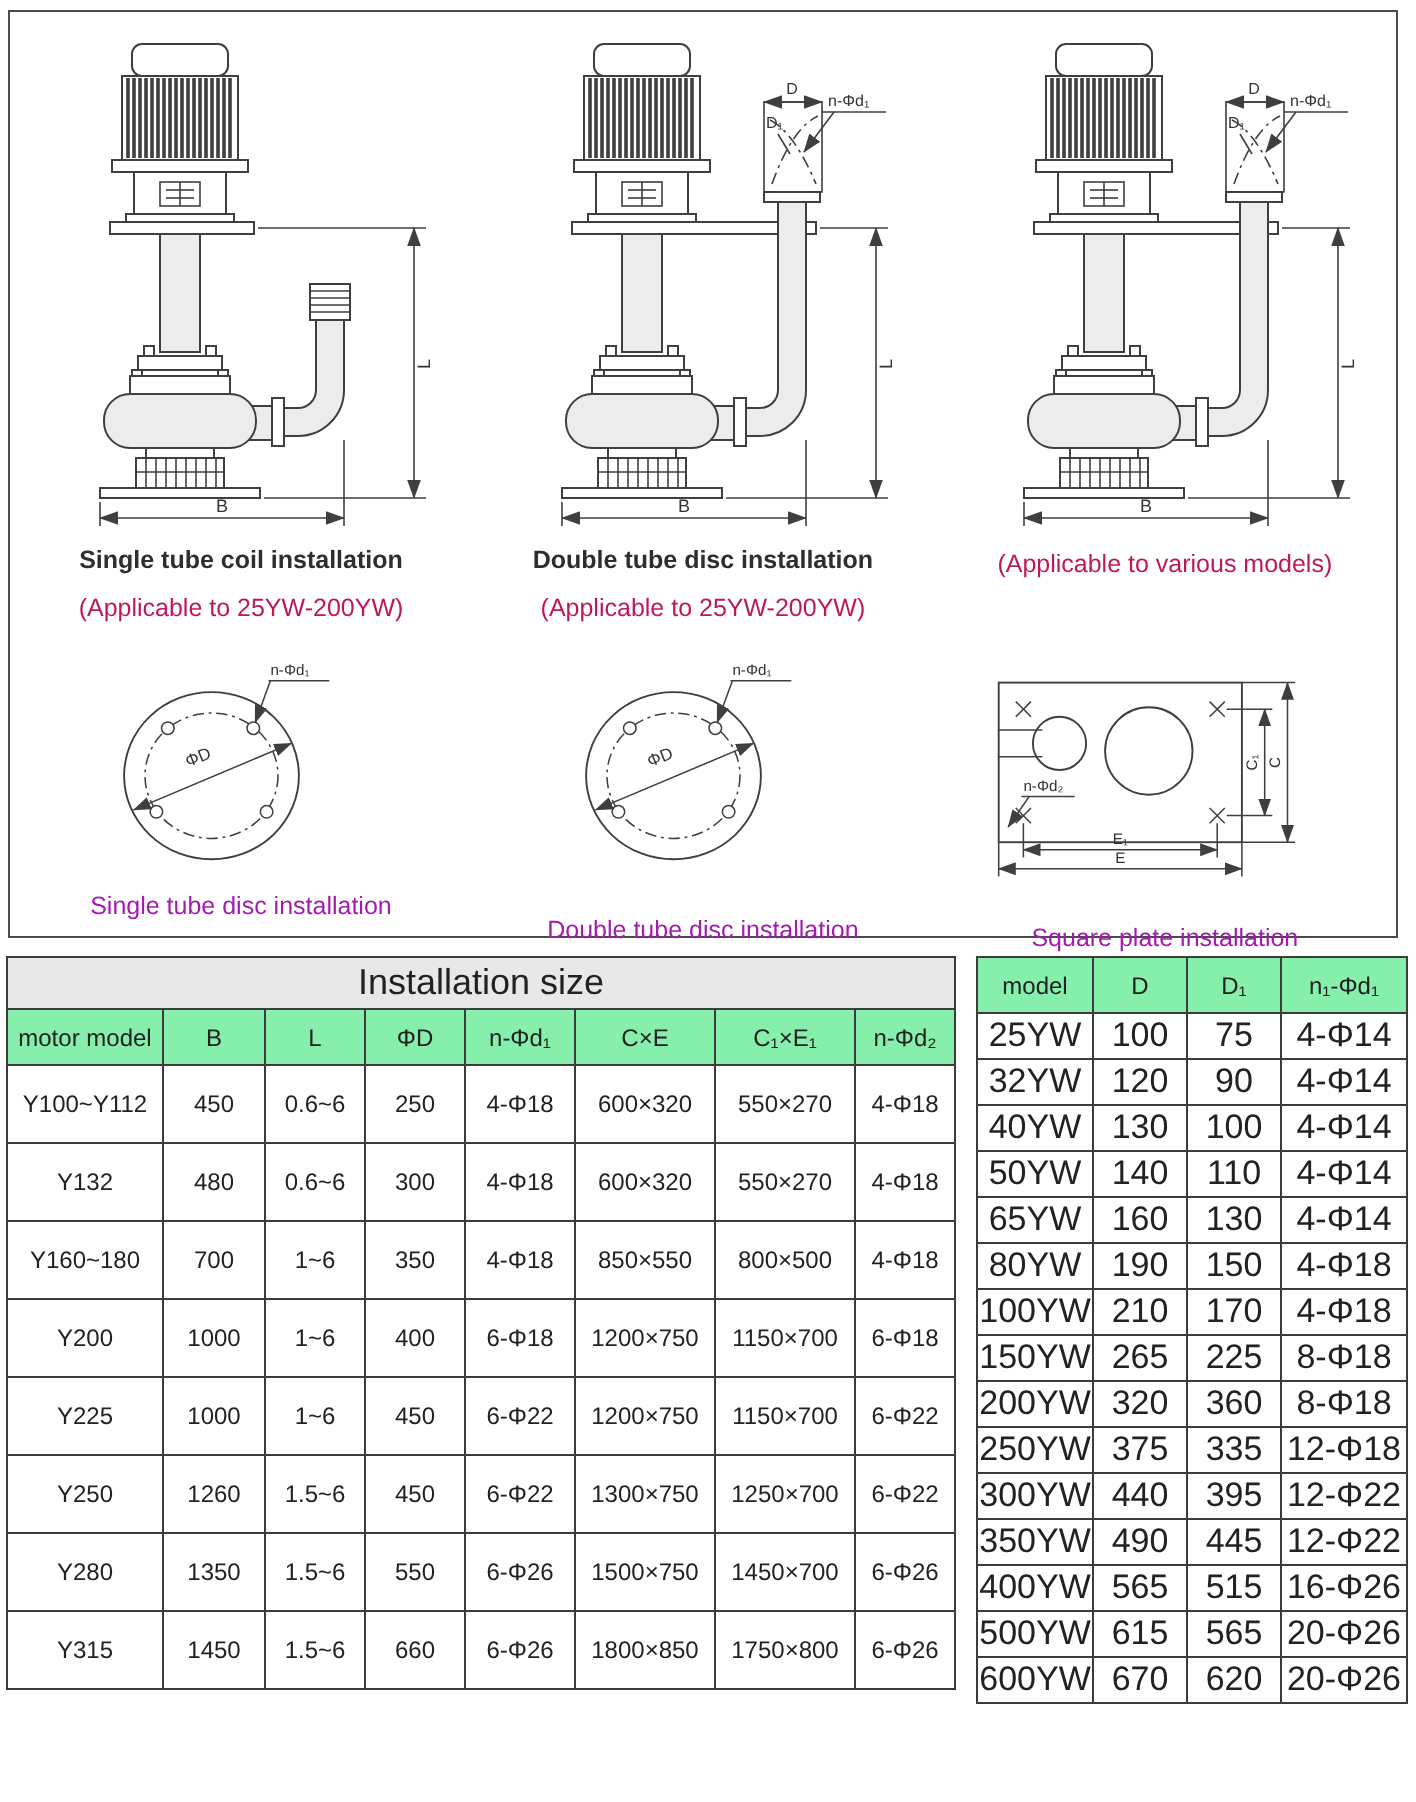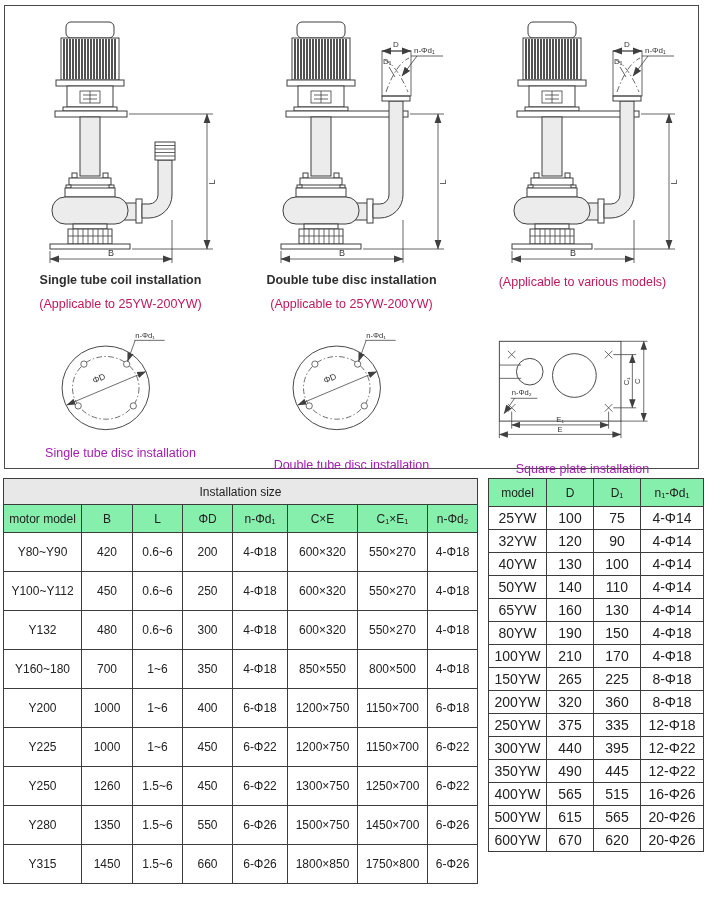--- a/index.html
+++ b/index.html
@@ -29,24 +29,24 @@
   svg text{fill:#333;font-family:"Liberation Sans","DejaVu Sans",sans-serif;}
   .t8{font-size:8px;}
   .t9{font-size:9px;}
   
   .tables{position:absolute;top:478px;left:0;width:708px;height:423px;}
   table{border-collapse:collapse;table-layout:fixed;position:absolute;top:0;}
   #tblL{left:3px;width:474px;}
   #tblR{left:488px;width:215px;}
   td{border:1px solid #3c3c3c;text-align:center;vertical-align:middle;padding:0;
      font-size:12px;color:#222;white-space:nowrap;overflow:hidden;}
-  tr.title td{background:#e8e8e8;height:25px;font-size:12px;}
+  tr.title td{background:#e8e8e8;height:25px;font-size:18px;}
   tr.head td{background:#86efac;height:27px;}
   #tblL tbody td{height:38px;}
-  #tblR tbody td{height:22px;font-size:14px;}
+  #tblR tbody td{height:22px;font-size:17px;}
 </style>
 </head>
 <body>
 
 <div class="page">
 
   <svg width="0" height="0" style="position:absolute">
     <defs>
       <marker id="arr" markerWidth="10" markerHeight="8" refX="9" refY="4" orient="auto-start-reverse" markerUnits="userSpaceOnUse">
         <path d="M0,0.6 L9.5,4 L0,7.4 Z" fill="#3f3f3f"></path>
@@ -408,30 +408,20 @@
             <td>L</td>
             <td>ΦD</td>
             <td>n-Φd₁</td>
             <td>C×E</td>
             <td>C₁×E₁</td>
             <td>n-Φd₂</td>
           </tr>
       </thead>
       <tbody>
           <tr>
-            <td>Y80~Y90</td>
-            <td>420</td>
-            <td>0.6~6</td>
-            <td>200</td>
-            <td>4-Φ18</td>
-            <td>600×320</td>
-            <td>550×270</td>
-            <td>4-Φ18</td>
-          </tr>
-          <tr>
             <td>Y100~Y112</td>
             <td>450</td>
             <td>0.6~6</td>
             <td>250</td>
             <td>4-Φ18</td>
             <td>600×320</td>
             <td>550×270</td>
             <td>4-Φ18</td>
           </tr>
           <tr>

